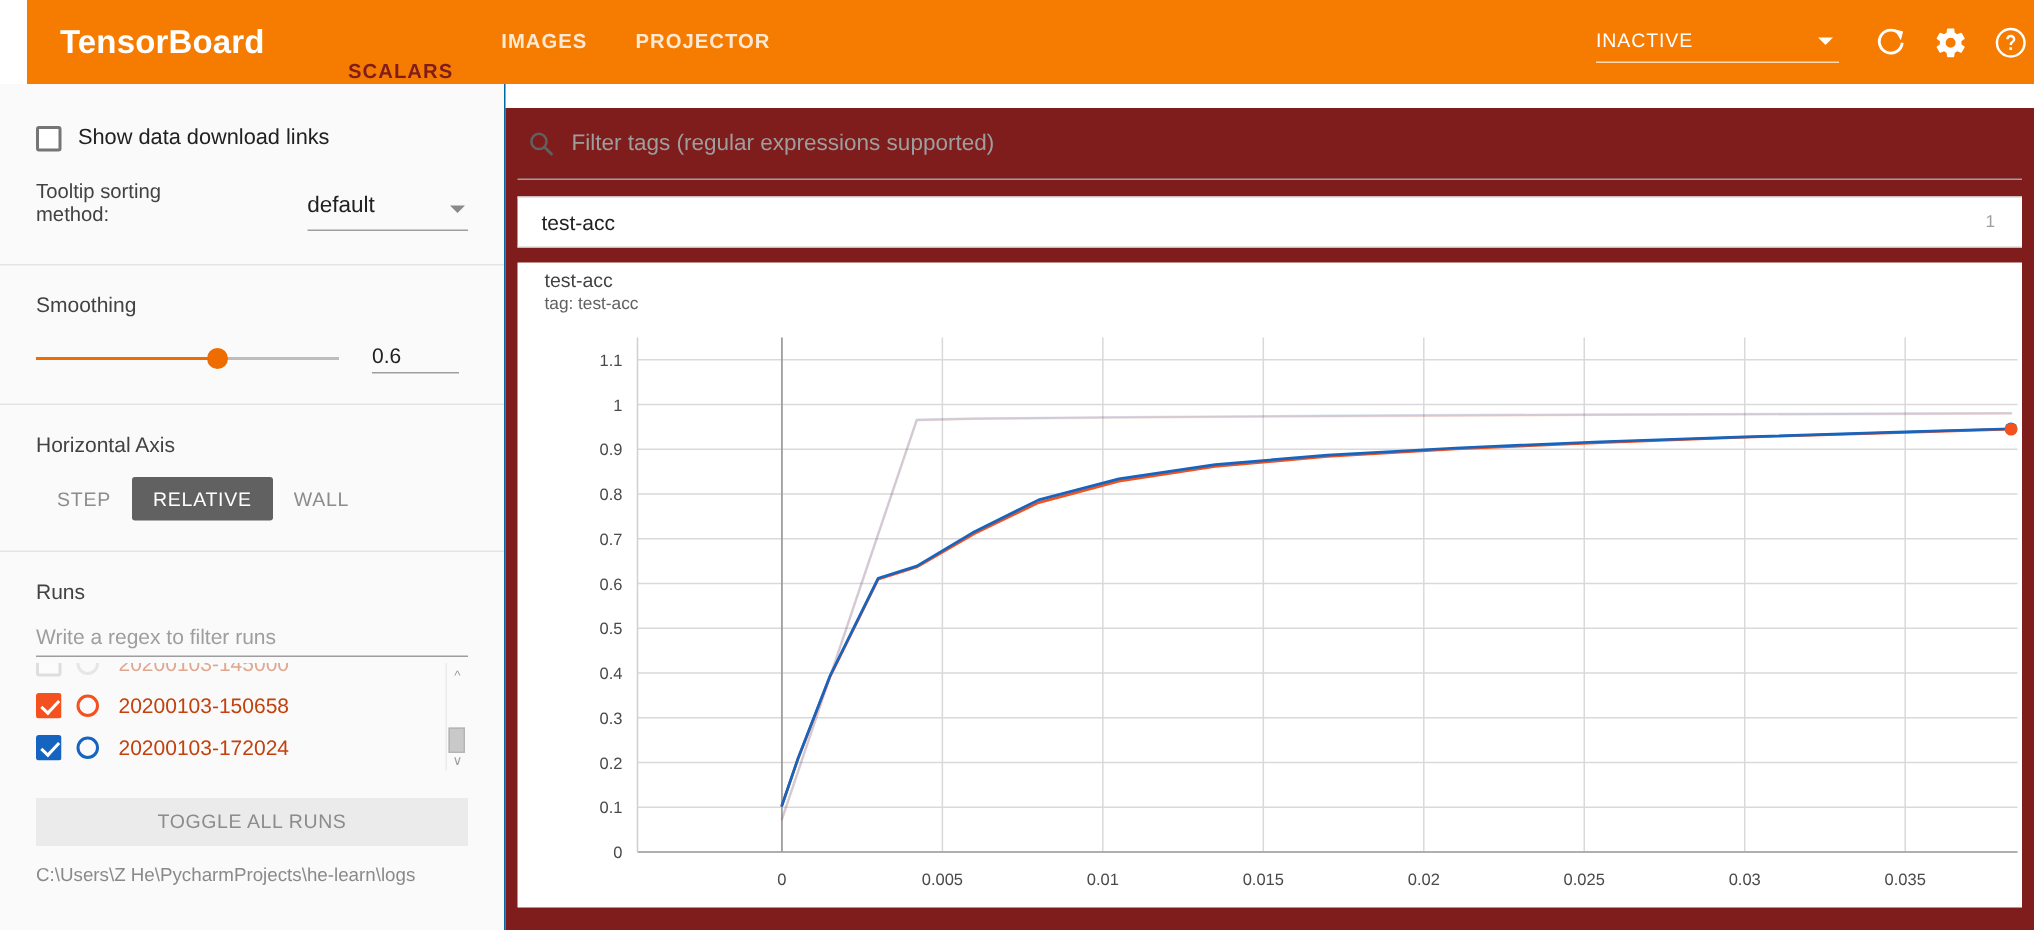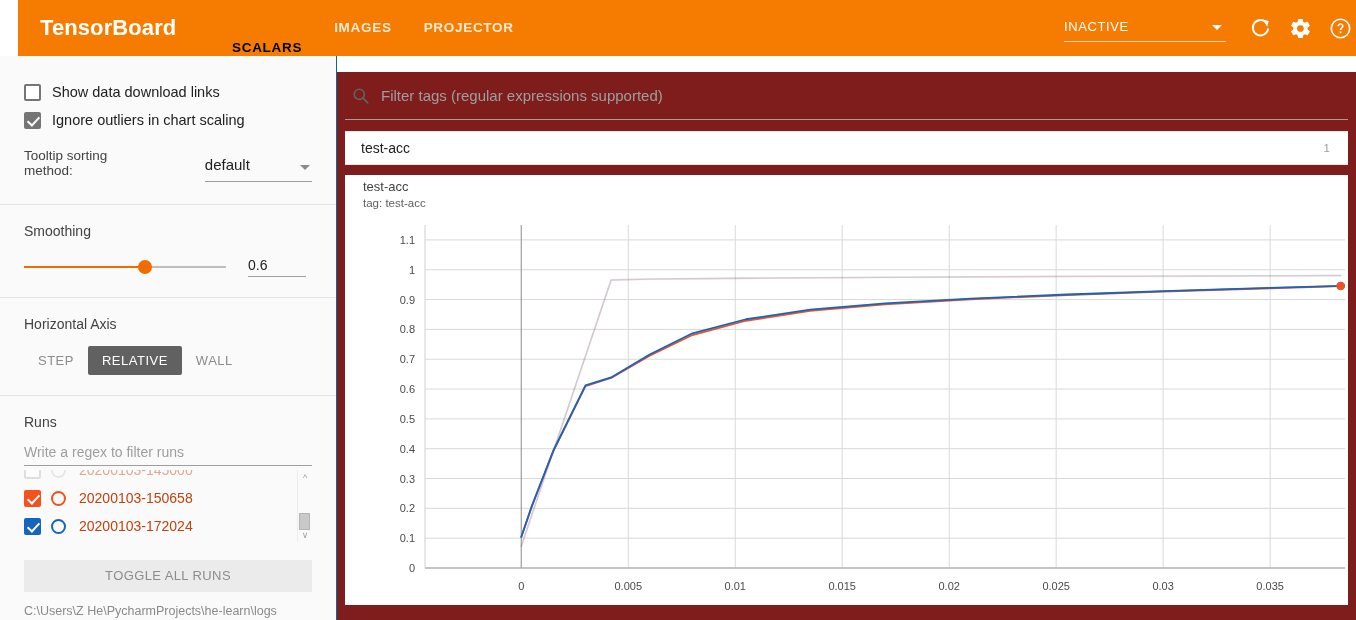--- a/index.html
+++ b/index.html
@@ -18,21 +18,21 @@
   .brand {
     color: #fff; font-size: 22px; font-weight: 700; letter-spacing: .1px;
     margin-left: 22px; width: 152px;
   }
   .tabs { display: flex; align-items: center; height: 56px; margin-left: 24px; }
   .tab {
     position: relative; color: #ffe9d4; font-size: 13.5px; font-weight: 600;
     letter-spacing: .7px; padding: 0 16px; height: 56px; line-height: 56px;
     cursor: pointer; white-space: nowrap;
   }
-  .tab.active { color: #000000; margin-top: 40px; }
+  .tab.active { color: #7f1d1d; margin-top: 40px; }
   .tab.active::after {
     content: ""; position: absolute; left: 2px; right: 2px; bottom: 0;
     height: 3px; background: #fff;
   }
   .header-right {
     position: absolute; right: 14px; top: 0; height: 56px;
     display: flex; align-items: center; gap: 0px;
   }
   .status-select {
     position: relative; width: 162px; margin-right: 14px;
@@ -232,24 +232,20 @@
       </div>
     </div>
   </div>
 
   <div class="sidebar">
 
     <div class="side-sec" style="padding-top:22px;">
       <div class="cb-row">
         <div class="cb"></div>
         <div class="cb-label">Show data download links</div>
-      </div>
-      <div class="cb-row">
-        <div class="cb checked"></div>
-        <div class="cb-label">Ignore outliers in chart scaling</div>
       </div>
 
       <div class="tooltip-row">
         <div class="tooltip-label">Tooltip sorting method:</div>
         <div class="tt-select">
           <div class="val">default</div>
           <div class="tt-caret"></div>
         </div>
       </div>
     </div>

